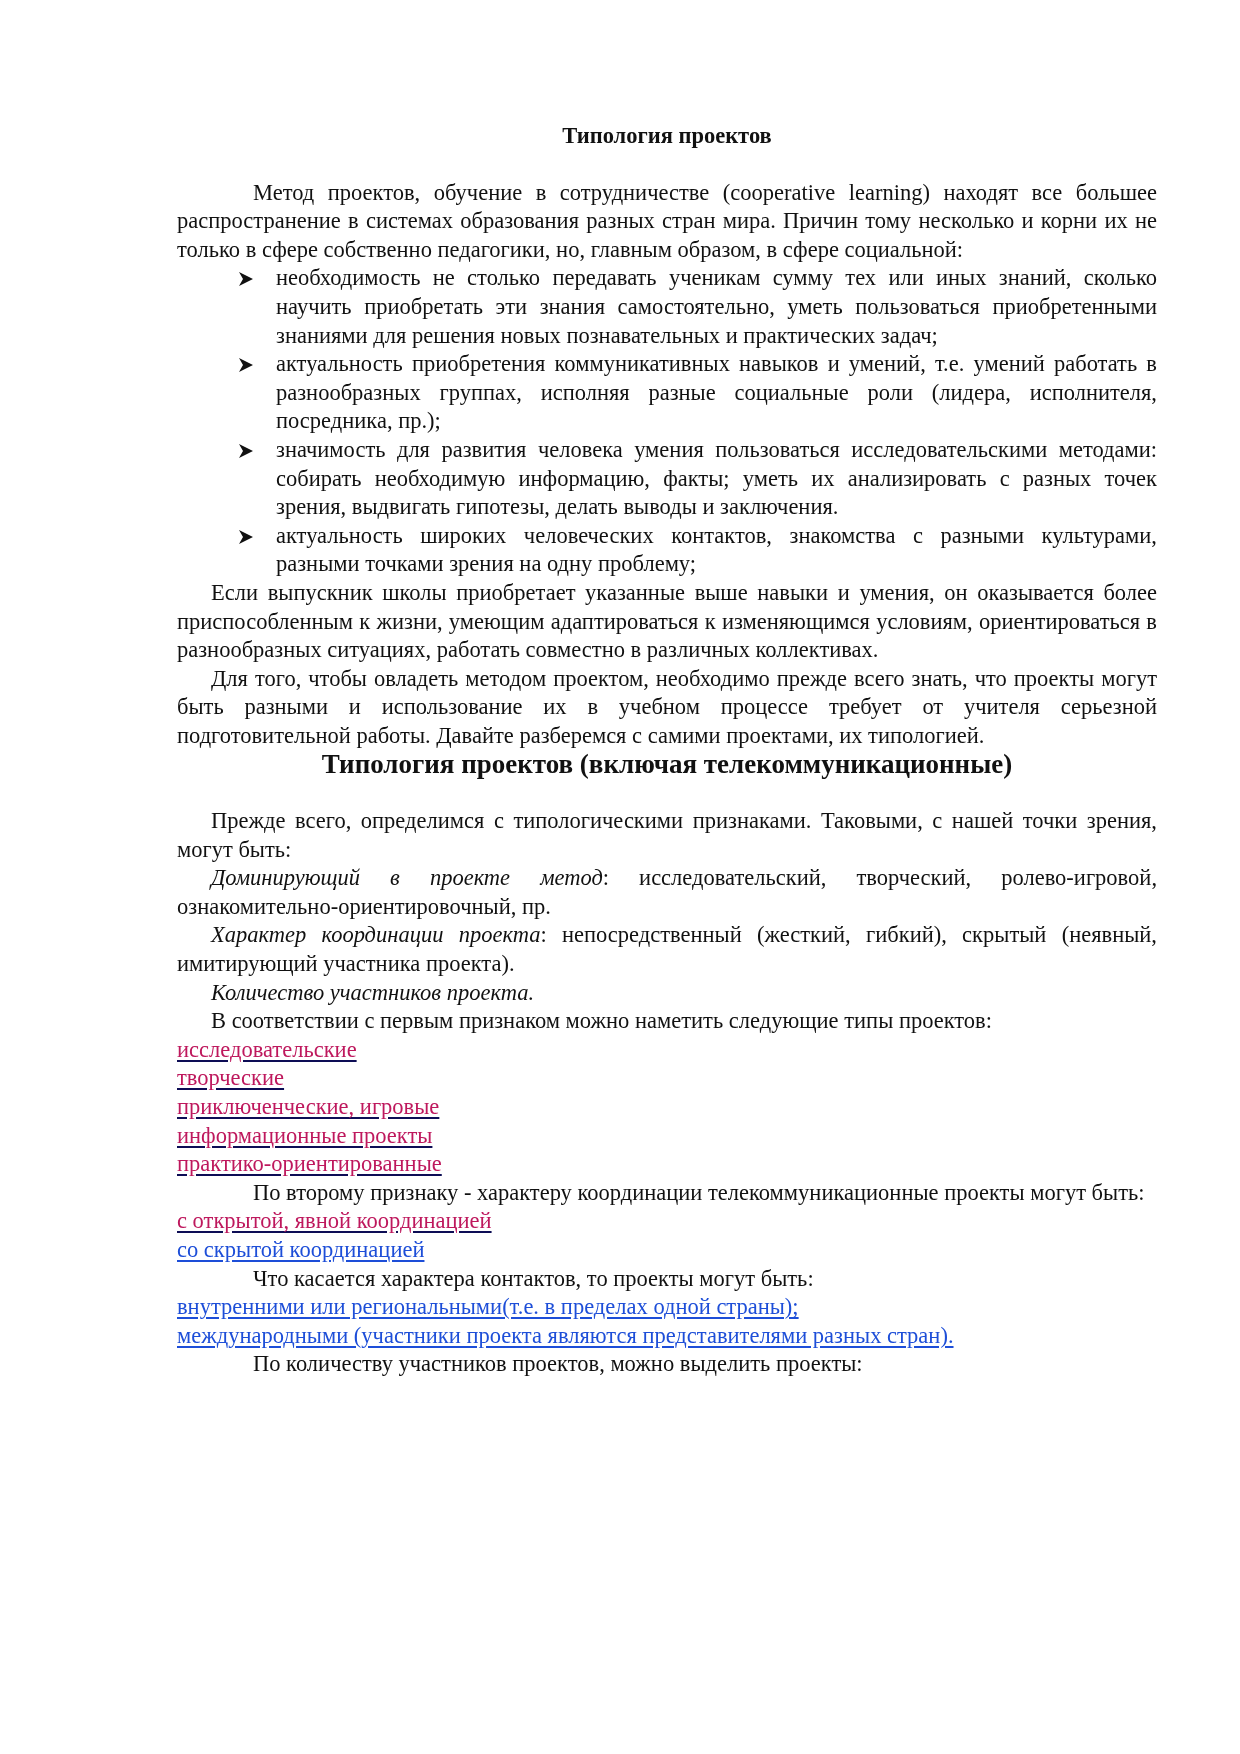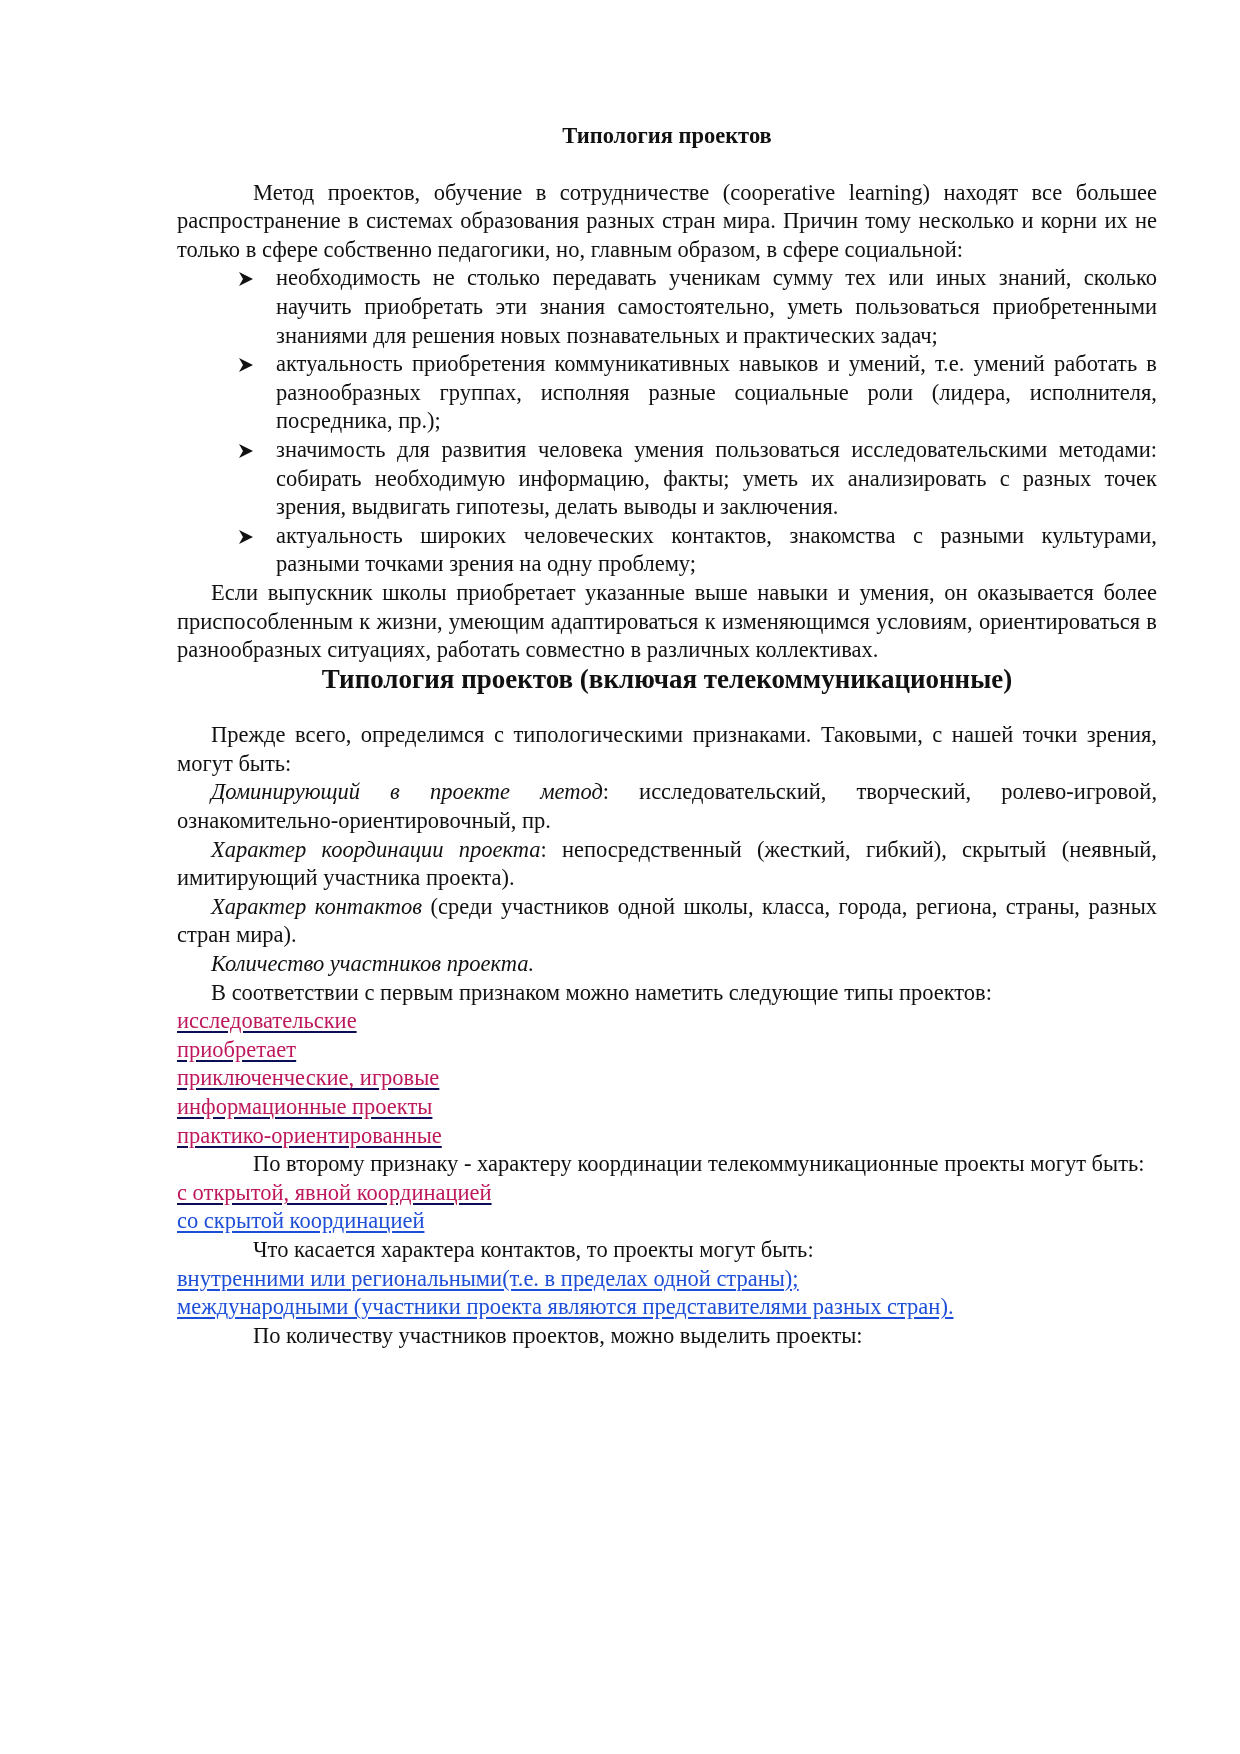--- a/index.html
+++ b/index.html
@@ -55,35 +55,35 @@
     </li>
     <li>
       <svg class="arrow" viewBox="0 0 16 16">
           <polygon points="1,1 15,8 1,15 5,8" fill="#111"></polygon>
         </svg>
       <span>актуальность широких человеческих контактов, знакомства с разными культурами, разными точками зрения на одну проблему;</span>
     </li>
   </ul>
 
   <p class="ind2">Если выпускник школы приобретает указанные выше навыки и умения, он оказывается более приспособленным к жизни, умеющим адаптироваться к изменяющимся условиям, ориентироваться в разнообразных ситуациях, работать совместно в различных коллективах.</p>
+  <p class="ind2">Для того, чтобы овладеть методом проектом, необходимо прежде всего знать, что проекты могут быть разными и использование их в учебном процессе требует от учителя серьезной подготовительной работы. Давайте разберемся с самими проектами, их типологией.</p>
 
   <h2 class="h h2" style="font-size:27px;">Типология проектов (включая телекоммуникационные)</h2>
 
   <p class="ind2">Прежде всего, определимся с типологическими признаками. Таковыми, с нашей точки зрения, могут быть:</p>
 
   <p class="ind2"><em>Доминирующий в проекте метод</em><span>: исследовательский, творческий, ролево-игровой, ознакомительно-ориентировочный, пр.</span></p>
   <p class="ind2"><em>Характер координации проекта</em><span>: непосредственный (жесткий, гибкий), скрытый (неявный, имитирующий участника проекта).</span></p>
-  <p class="ind2"><em>Характер контактов</em><span> (среди участников одной школы, класса, города, региона, страны, разных стран мира).</span></p>
   <p class="ind2"><em>Количество участников проекта.</em><span></span></p>
 
   <p class="ind2">В соответствии с первым признаком можно наметить следующие типы проектов:</p>
 
   <div>
     <a class="lnk blue">исследовательские</a>
-    <a class="lnk blue">приобретает</a>
+    <a class="lnk blue">творческие</a>
     <a class="lnk blue">приключенческие, игровые</a>
     <a class="lnk blue">информационные проекты</a>
     <a class="lnk blue">практико-ориентированные</a>
   </div>
 
   <p class="indl">По второму признаку - характеру координации телекоммуникационные проекты могут быть:</p>
 
   <div>
     <a class="lnk blue">с открытой, явной координацией</a>
     <a class="lnk black">со скрытой координацией</a>

